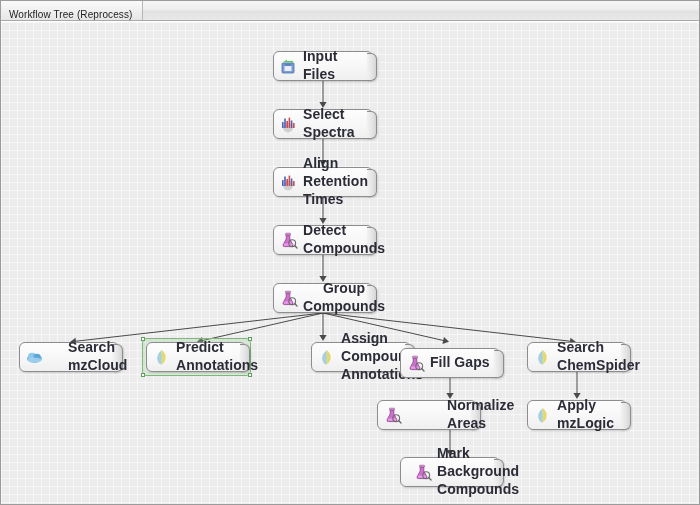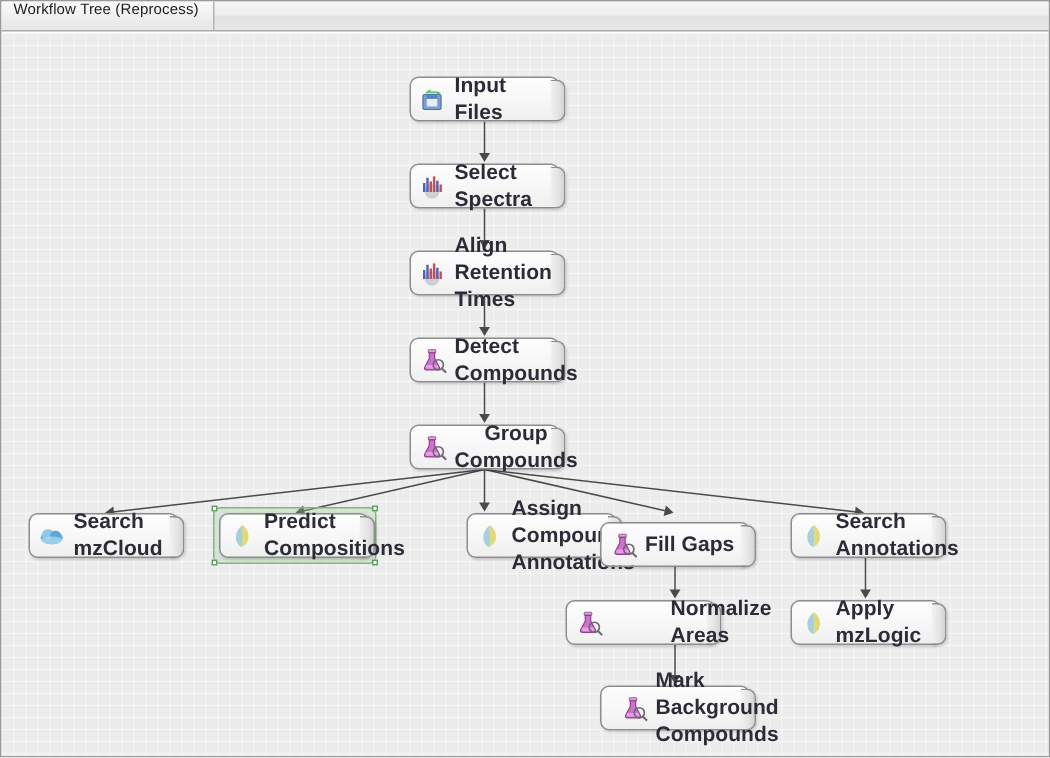--- a/index.html
+++ b/index.html
@@ -26,21 +26,21 @@
     left: 0; top: 0;
     width: 700px; height: 20px;
     background: linear-gradient(to bottom, #f6f6f6 0%, #ededed 45%, #e2e2e2 55%, #e8e8e8 100%);
     border-bottom: 1px solid #a8a8a8;
     display: flex;
     align-items: center;
   }
   #titlebar .tab {
     height: 19px;
     display: flex;
-    align-items: flex-start;
+    align-items: flex-end;
     padding: 0 10px 0 8px;
     background: linear-gradient(to bottom, #fafafa 0%, #f0f0f0 50%, #e6e6e6 100%);
     border-right: 1px solid #b5b5b5;
     font-size: 10px;
     color: #1d1d1d;
     white-space: nowrap;
     letter-spacing: 0.1px;
   }
 
   
@@ -205,21 +205,21 @@
         <div class="node" style="left: 272px; top: 261px; width: 100px; text-align: center;">
           <span class="ico"><svg width="19" height="19" viewBox="0 0 19 19">
               <rect x="6.5" y="2.2" width="5" height="2" rx="0.5" fill="#d9a7d9" stroke="#9c5f9c" stroke-width="0.7"></rect>
               <path d="M7.2 4.2 L7.2 8 L4.2 13.6 Q3.4 15.6 5.6 15.6 L12.4 15.6 Q14.6 15.6 13.8 13.6 L10.8 8 L10.8 4.2 Z" fill="#cf72cf" stroke="#8e3f8e" stroke-width="0.8"></path>
               <path d="M5.2 12.4 L12.8 12.4 Q13.9 14.8 12.2 14.8 L5.8 14.8 Q4.1 14.8 5.2 12.4 Z" fill="#e89ae8"></path>
               <circle cx="13.2" cy="12.2" r="3.4" fill="none" stroke="#6b6b6b" stroke-width="1.1"></circle>
               <line x1="15.6" y1="14.6" x2="18" y2="17" stroke="#6b6b6b" stroke-width="1.4" stroke-linecap="round"></line>
             </svg></span>
           <span class="lbl">Group Compounds</span>
         </div>
-        <div class="node" style="left: 18px; top: 320px; width: 100px;">
+        <div class="node" style="left: 18px; top: 320px; width: 100px; gap: 19px;">
           <span class="ico"><svg width="19" height="19" viewBox="0 0 19 19">
               <ellipse cx="9.5" cy="10.5" rx="7.5" ry="4.4" fill="#6fb6e2"></ellipse>
               <ellipse cx="7" cy="8.2" rx="4" ry="3.4" fill="#8ec9ec"></ellipse>
               <ellipse cx="12" cy="8.8" rx="3.6" ry="3" fill="#5ba8d8"></ellipse>
               <ellipse cx="9.5" cy="12.2" rx="6.8" ry="2.6" fill="#a9d5ef" opacity="0.75"></ellipse>
             </svg></span>
           <span class="lbl">Search mzCloud</span>
         </div>
         <div class="selframe" style="left: 141px; top: 316px; width: 109px; height: 38px;">
           <div class="handle" style="left: -2px; top: -2px;"></div>
@@ -227,21 +227,21 @@
           <div class="handle" style="left: -2px; bottom: -2px;"></div>
           <div class="handle" style="right: -2px; bottom: -2px;"></div>
         </div>
         <div class="node" style="left: 145px; top: 320px; width: 100px;">
           <span class="ico"><svg width="19" height="19" viewBox="0 0 19 19">
               <path d="M9.6 1.8 Q14.8 6.4 13.4 11.6 Q12.4 15.8 8.6 16.4 Q8.2 10 9.6 1.8 Z" fill="#e6d86a"></path>
               <path d="M9.2 2.4 Q4.2 7 5.4 12 Q6.4 16 9.4 16.6 Q10.2 9.8 9.2 2.4 Z" fill="#a8cfe0"></path>
               <path d="M9.4 2.2 Q11.6 8 10.2 16.5 Q9.6 16.6 9.2 16.4 Q10.4 9 9.4 2.2 Z" fill="#cfe0a0"></path>
             </svg></span>
           <span class="lbl">Predict
-Compositions</span>
+Annotations</span>
         </div>
         <div class="node" style="left: 272px; top: 320px; width: 100px; margin-left: 38px;">
           <span class="ico"><svg width="19" height="19" viewBox="0 0 19 19">
               <path d="M9.6 1.8 Q14.8 6.4 13.4 11.6 Q12.4 15.8 8.6 16.4 Q8.2 10 9.6 1.8 Z" fill="#e6d86a"></path>
               <path d="M9.2 2.4 Q4.2 7 5.4 12 Q6.4 16 9.4 16.6 Q10.2 9.8 9.2 2.4 Z" fill="#a8cfe0"></path>
               <path d="M9.4 2.2 Q11.6 8 10.2 16.5 Q9.6 16.6 9.2 16.4 Q10.4 9 9.4 2.2 Z" fill="#cfe0a0"></path>
             </svg></span>
           <span class="lbl">Assign Compound
 Annotations</span>
         </div>
@@ -255,21 +255,21 @@
             </svg></span>
           <span class="lbl">Fill Gaps</span>
         </div>
         <div class="node" style="left: 526px; top: 320px; width: 100px;">
           <span class="ico"><svg width="19" height="19" viewBox="0 0 19 19">
               <path d="M9.6 1.8 Q14.8 6.4 13.4 11.6 Q12.4 15.8 8.6 16.4 Q8.2 10 9.6 1.8 Z" fill="#e6d86a"></path>
               <path d="M9.2 2.4 Q4.2 7 5.4 12 Q6.4 16 9.4 16.6 Q10.2 9.8 9.2 2.4 Z" fill="#a8cfe0"></path>
               <path d="M9.4 2.2 Q11.6 8 10.2 16.5 Q9.6 16.6 9.2 16.4 Q10.4 9 9.4 2.2 Z" fill="#cfe0a0"></path>
             </svg></span>
           <span class="lbl">Search
-Annotations</span>
+ChemSpider</span>
         </div>
         <div class="node" style="left: 376px; top: 378px; width: 100px; gap: 40px;">
           <span class="ico"><svg width="19" height="19" viewBox="0 0 19 19">
               <rect x="6.5" y="2.2" width="5" height="2" rx="0.5" fill="#d9a7d9" stroke="#9c5f9c" stroke-width="0.7"></rect>
               <path d="M7.2 4.2 L7.2 8 L4.2 13.6 Q3.4 15.6 5.6 15.6 L12.4 15.6 Q14.6 15.6 13.8 13.6 L10.8 8 L10.8 4.2 Z" fill="#cf72cf" stroke="#8e3f8e" stroke-width="0.8"></path>
               <path d="M5.2 12.4 L12.8 12.4 Q13.9 14.8 12.2 14.8 L5.8 14.8 Q4.1 14.8 5.2 12.4 Z" fill="#e89ae8"></path>
               <circle cx="13.2" cy="12.2" r="3.4" fill="none" stroke="#6b6b6b" stroke-width="1.1"></circle>
               <line x1="15.6" y1="14.6" x2="18" y2="17" stroke="#6b6b6b" stroke-width="1.4" stroke-linecap="round"></line>
             </svg></span>
           <span class="lbl">Normalize Areas</span>

